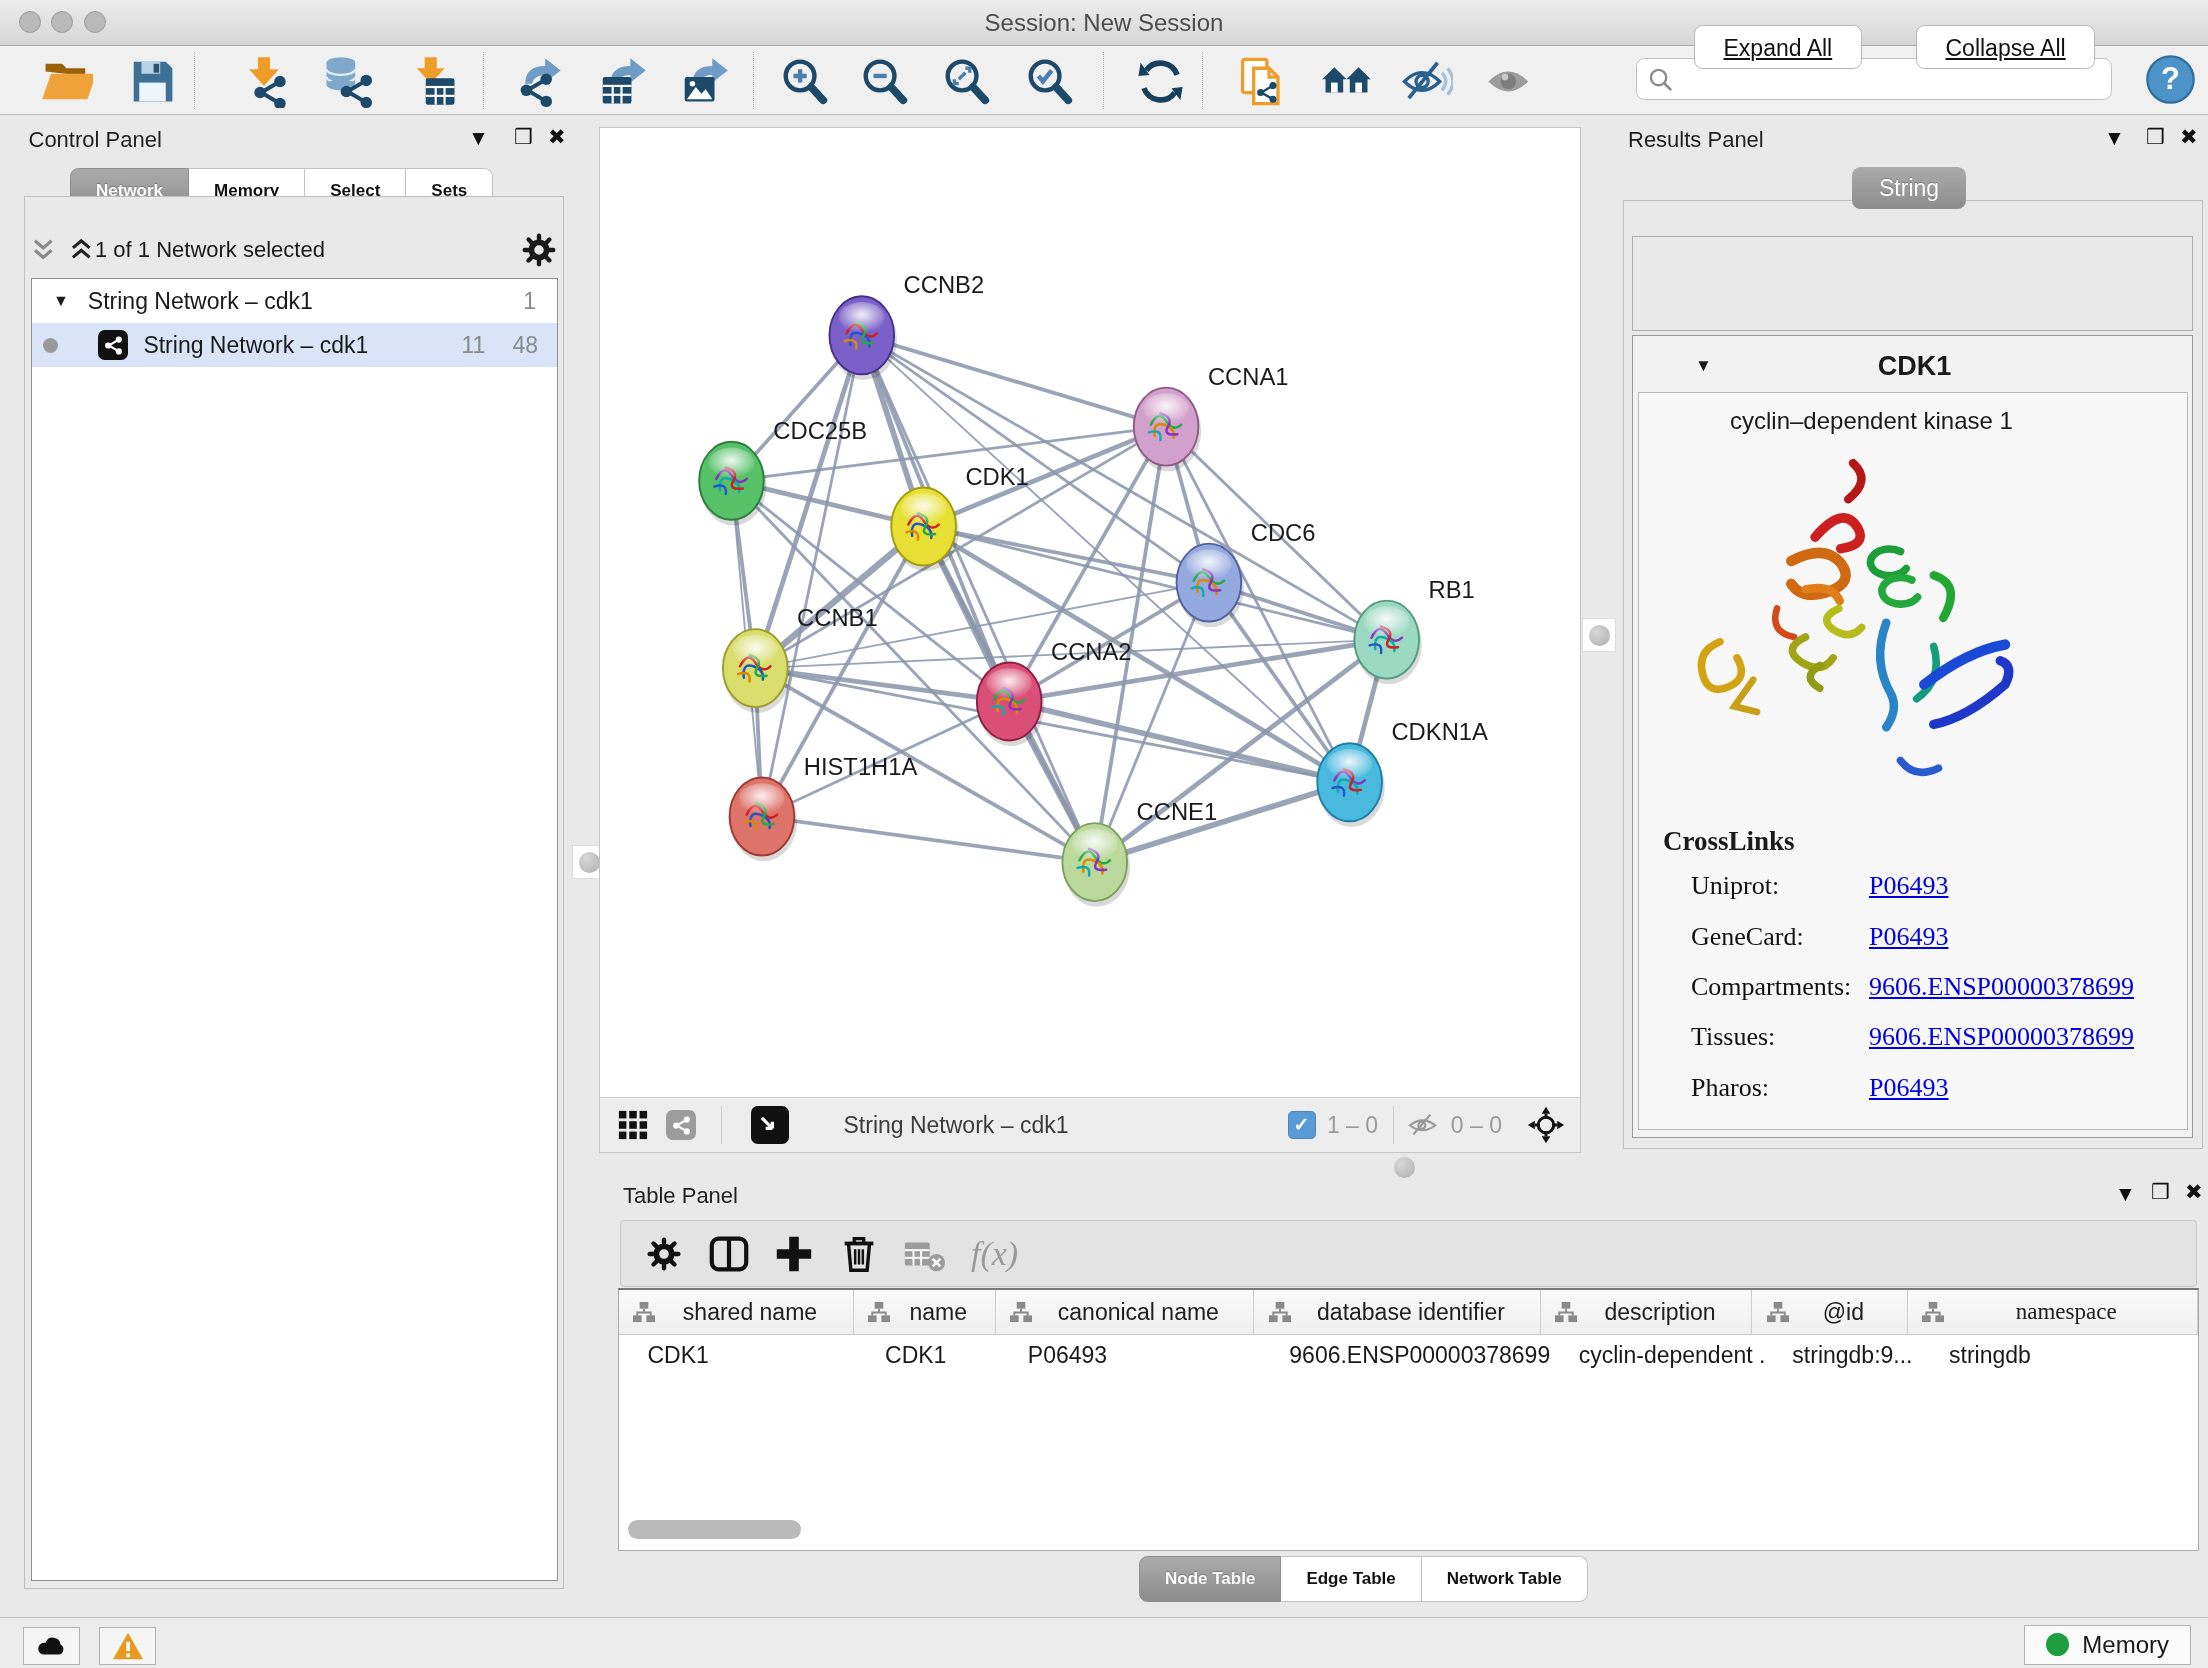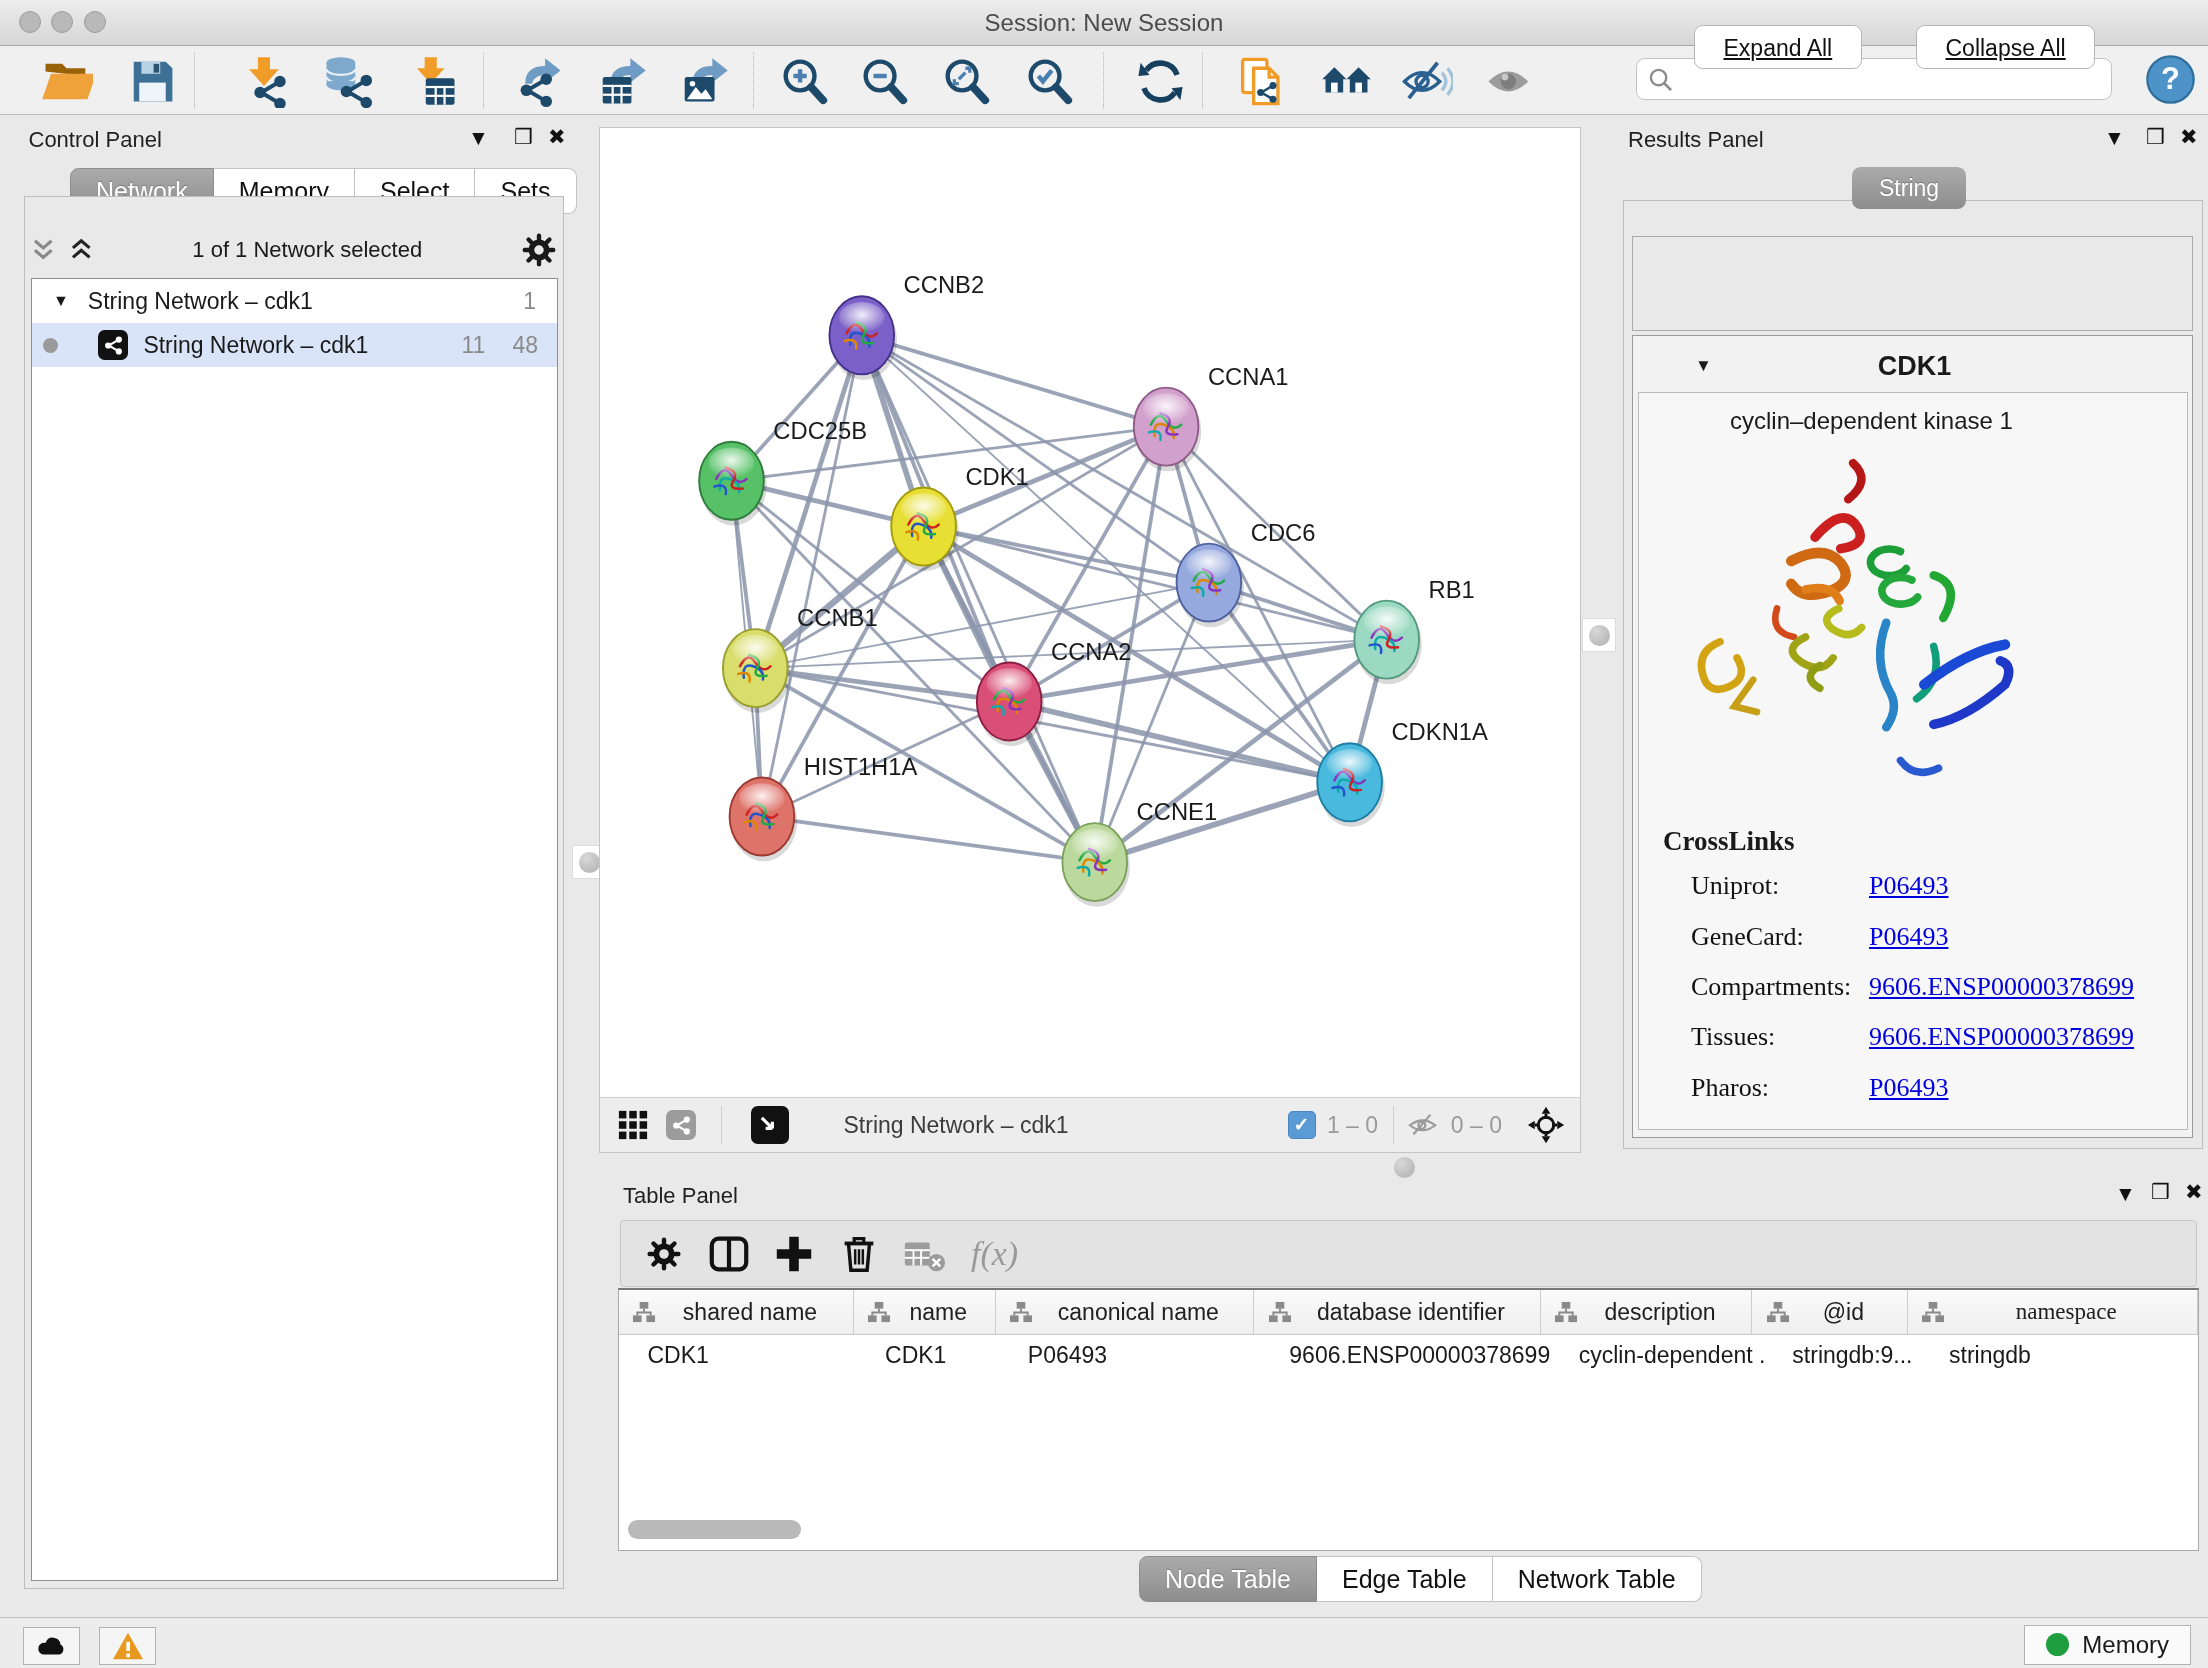--- a/index.html
+++ b/index.html
@@ -17,22 +17,22 @@
   .tb-btn{position:absolute;top:8.6px;width:53px;height:53px;}
   .tb-btn svg{width:100%;height:100%;}
   .tb-sep{position:absolute;top:5.7px;width:0;height:57px;border-left:1.9px dotted #b5b5b5;}
   .searchbox{position:absolute;left:1636px;top:12.4px;width:476px;height:42px;background:#fff;
     border:1px solid #c2c2c2;border-radius:8.6px;display:flex;align-items:center;padding-left:11.4px;box-sizing:border-box;}
   .searchbox input{border:none;outline:none;font-size:21px;flex:1;background:transparent;margin-left:7.6px;}
   
   .panel-title{font-size:22px;color:#1f1f1f;}
   .win-ctl{position:absolute;font-size:21px;color:#111;}
   .seg{position:absolute;display:flex;}
-  .seg .tab{height:44px;line-height:44px;padding:0 25px;font-size:25px;background:#fff;
-    border:1px solid #c3c3c3;border-left:none;color:#111;}
+  .seg .tab{height:44px;line-height:44px;padding:0 25px;font-size:17px;background:#fff;
+    border:1px solid #c3c3c3;border-left:none;color:#111;font-weight:bold;}
   .seg .tab:first-child{border-left:1px solid #c3c3c3;border-radius:8.6px 0 0 8.6px;}
   .seg .tab:last-child{border-radius:0 8.6px 8.6px 0;}
   .seg .tab.sel{background:linear-gradient(#ababab,#8d8d8d);color:#fff;border-color:#8d8d8d;
     text-shadow:0 -1px 1px rgba(0,0,0,.25);}
   .lonetab{position:absolute;height:42px;line-height:42px;padding:0 27px;font-size:23px;
     background:linear-gradient(#ababab,#8d8d8d);color:#fff;border-radius:8.6px;text-shadow:0 -1px 1px rgba(0,0,0,.25);}
   
   .cp-body{position:absolute;left:24px;top:196px;width:538px;height:1391px;background:#e9e9e9;
     border:1px solid #bdbdbd;}
   .cp-selrow{position:absolute;left:28.5px;top:228px;width:529px;height:44px;display:flex;align-items:center;}
@@ -288,21 +288,21 @@
 
     <div class="cp-body"></div>
 
     <div class="cp-selrow">
       <svg width="28.5" height="28.5" viewBox="0 0 24 24">
         <path d="M5,4 l7,6 7,-6 M5,12 l7,6 7,-6" fill="none" stroke="#8a8a8a" stroke-width="2.6"></path>
         </svg>
       <svg width="28.5" height="28.5" viewBox="0 0 24 24" style="margin-left:9.5px">
         <path d="M5,10 l7,-6 7,6 M5,18 l7,-6 7,6" fill="none" stroke="#222" stroke-width="2.6"></path>
         </svg>
-      <div style="flex:1;text-align:center;font-size:22px">1 of 1 Network selected</div>
+      <div style="flex:1;text-align:left;font-size:22px">1 of 1 Network selected</div>
       <svg width="38" height="38" viewBox="-20 -20 40 40">
         <use href="#ggear" color="#1a1a1a"></use>
         </svg>
     </div>
 
     <div class="cp-tree">
       <div class="tree-row">
         <span style="margin-left:21px;font-size:16px">▼</span>
         <span style="margin-left:19px">String Network – cdk1</span>
         <span style="margin-left:auto;margin-right:21px;color:#8a8a8a">1</span>

